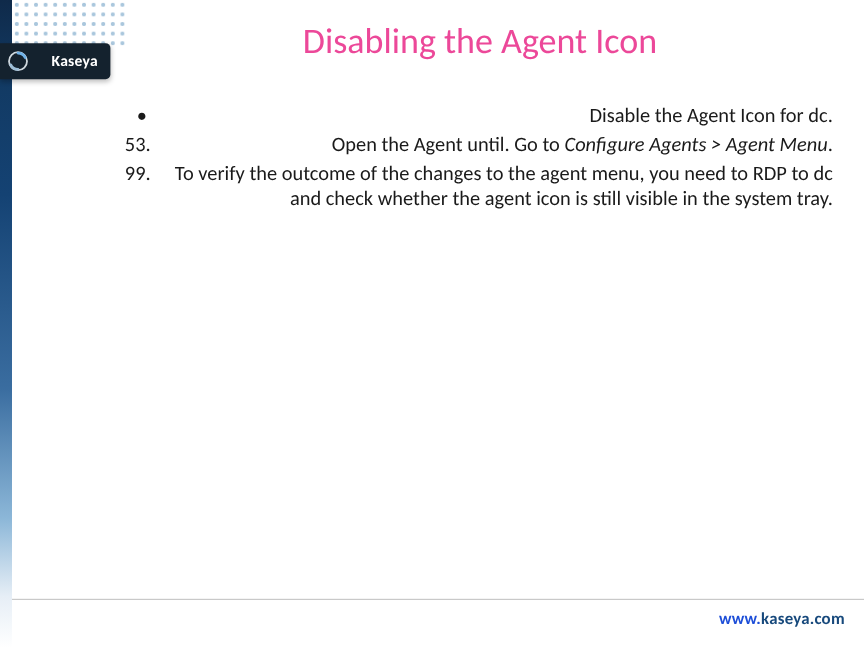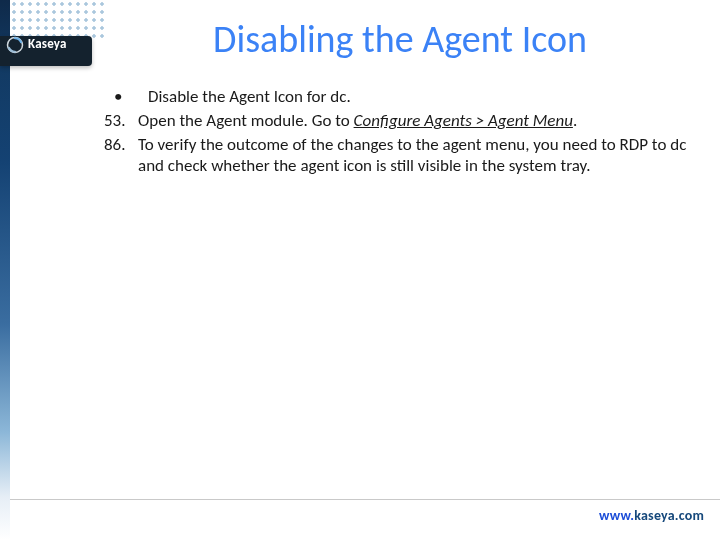--- a/index.html
+++ b/index.html
@@ -44,43 +44,44 @@
 
   
   .logo-badge {
     position: absolute;
     left: 0; top: 36px;
     width: 92px; height: 30px;
     background: #14222e;
     border-radius: 0 4px 4px 0;
     box-shadow: 0 2px 4px rgba(0,0,0,.25);
     display: flex;
-    gap: 4px;
+    align-items: center;
+    gap: 19px;
     padding-left: 6px;
     box-sizing: border-box;
   }
   .logo-mark {
     width: 18px; height: 18px;
     display: inline-block;
   }
   .logo-text {
     color: #fff;
     font-weight: 600;
     font-size: 13px;
     letter-spacing: .2px;
   }
 
   
   .title {
     position: absolute;
     left: 110px; top: 16px; right: 30px;
     text-align: center;
-    font-size: 38px;
+    font-size: 30px;
     font-weight: 400;
-    color: #3b82f6;
+    color: #ec4899;
   }
 
   
   .body {
     position: absolute;
     left: 104px; top: 86px; right: 26px;
     font-size: 17px;
     line-height: 1.28;
     color: #1a1a1a;
   }
@@ -88,22 +89,23 @@
     display: flex;
     margin-bottom: 2px;
   }
   .marker {
     width: 34px;
     flex: 0 0 34px;
     text-align: left;
   }
   .text {
     flex: 1 1 auto;
+    text-align: right;
   }
-  .text .i { font-style: italic; text-decoration: underline; }
+  .text .i { font-style: italic; }
 
   .dot-marker {
     padding-left: 10px;
   }
 
   
   .footer-line {
     position: absolute;
     left: 10px; right: 0;
     bottom: 40px;
@@ -140,24 +142,24 @@
 <div class="title">Disabling the Agent Icon</div>
 
 <div class="body">
   <div class="row">
     <div class="marker dot-marker">•</div>
     <div class="text">Disable the Agent Icon for dc.</div>
   </div>
   <div id="items">
       <div class="row">
         <div class="marker">53.</div>
-        <div class="text"><span>Open the Agent module. Go to </span><span class="i">Configure Agents &gt; Agent Menu</span><span>.</span></div>
+        <div class="text"><span>Open the Agent until. Go to </span><span class="i">Configure Agents &gt; Agent Menu</span><span>.</span></div>
       </div>
       <div class="row">
-        <div class="marker">86.</div>
+        <div class="marker">99.</div>
         <div class="text"><span>To verify the outcome of the changes to the agent menu, you need to RDP to dc and check whether the agent icon is still visible in the system tray.</span></div>
       </div>
     </div>
 </div>
 
 <div class="footer-line"></div>
 <div class="footer-url">
   <span class="www">www.</span><span class="dom">kaseya.com</span>
 </div>
 

